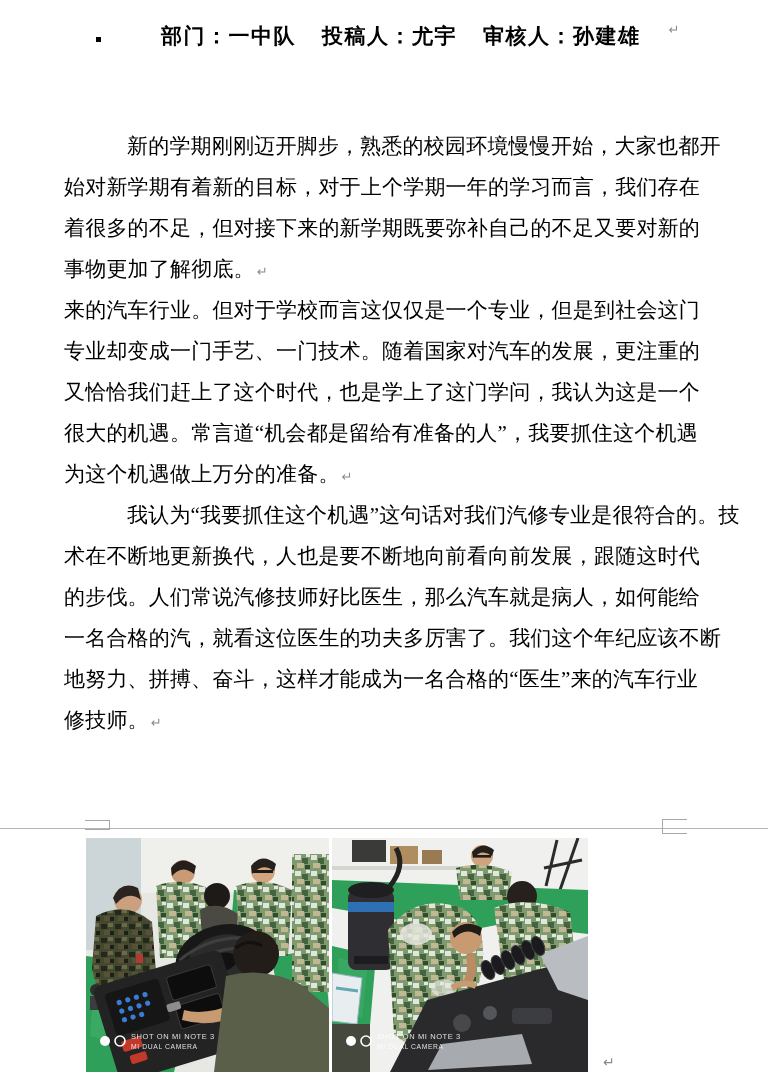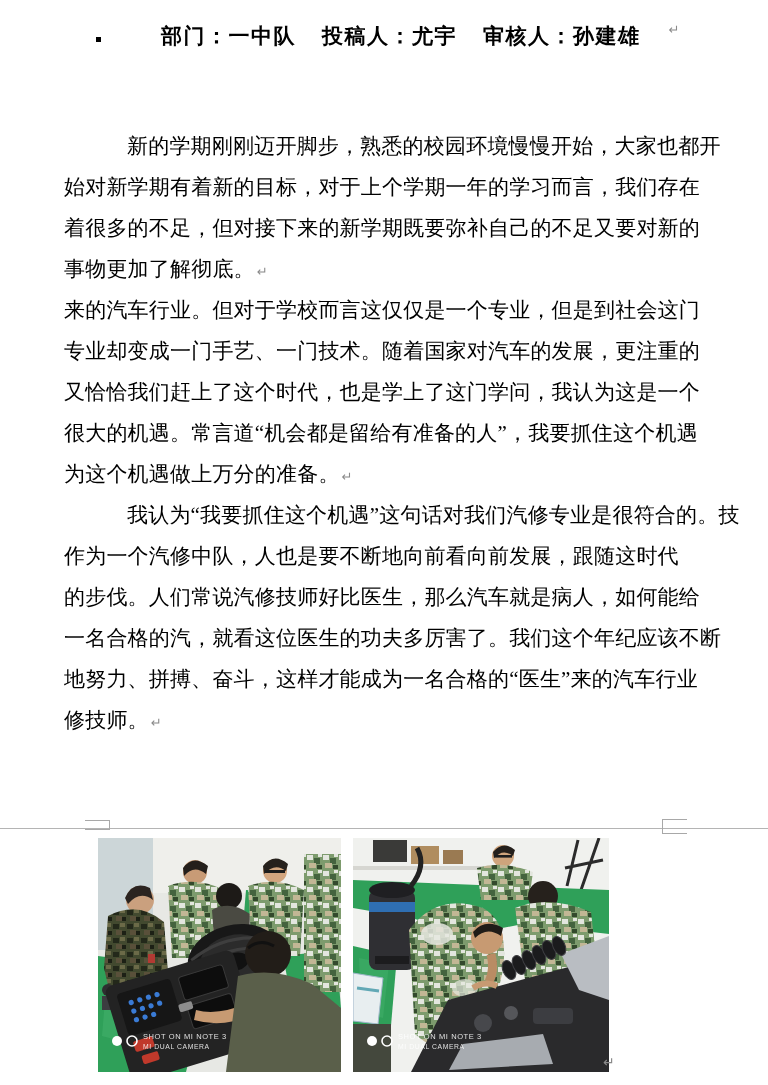--- a/index.html
+++ b/index.html
@@ -13,21 +13,21 @@
   .body-text{position:absolute;left:64px;top:78px;width:642px;
              font-size:21px;line-height:41px;letter-spacing:0.2px;margin-top:48px;}
   .line{height:41px;white-space:nowrap;}
   .line.first{padding-left:63px;}
   .divider{position:absolute;left:0;top:828px;width:768px;height:1px;
            background:var(--divider-gray,#b4b4b4);}
   .mark-left{position:absolute;left:85px;top:820px;width:24px;height:8px;
              border:1px solid #a8a8a8;border-left:none;}
   .mark-right{position:absolute;left:662px;top:819px;width:24px;height:13px;
               border:1px solid #a8a8a8;border-right:none;}
-  .photos{position:absolute;left:98px;top:838px;display:flex;gap:12px;}
+  .photos{position:absolute;left:86px;top:838px;display:flex;gap:3px;}
   .photos svg{display:block;}
   .photos-pmark{position:absolute;left:603px;top:1054px;font-size:14px;color:#8a8a8a;
                 font-family:"Liberation Sans",sans-serif;}
   .wm-text{font-family:"Liberation Sans","DejaVu Sans",sans-serif;fill:#ffffff;opacity:.85;
            letter-spacing:.6px;}
 </style>
 </head>
 <body>
 
 <div id="page">
@@ -45,21 +45,21 @@
       <div class="line first">新的学期刚刚迈开脚步，熟悉的校园环境慢慢开始，大家也都开</div>
       <div class="line">始对新学期有着新的目标，对于上个学期一年的学习而言，我们存在</div>
       <div class="line">着很多的不足，但对接下来的新学期既要弥补自己的不足又要对新的</div>
       <div class="line">事物更加了解彻底。<span class="pmark">↵</span></div>
       <div class="line">来的汽车行业。但对于学校而言这仅仅是一个专业，但是到社会这门</div>
       <div class="line">专业却变成一门手艺、一门技术。随着国家对汽车的发展，更注重的</div>
       <div class="line">又恰恰我们赶上了这个时代，也是学上了这门学问，我认为这是一个</div>
       <div class="line">很大的机遇。常言道“机会都是留给有准备的人”，我要抓住这个机遇</div>
       <div class="line">为这个机遇做上万分的准备。<span class="pmark">↵</span></div>
       <div class="line first">我认为“我要抓住这个机遇”这句话对我们汽修专业是很符合的。技</div>
-      <div class="line">作为一个汽修中队，人也是要不断地向前看向前发展，跟随这时代</div>
+      <div class="line">术在不断地更新换代，人也是要不断地向前看向前发展，跟随这时代</div>
       <div class="line">的步伐。人们常说汽修技师好比医生，那么汽车就是病人，如何能给</div>
       <div class="line">一名合格的汽，就看这位医生的功夫多厉害了。我们这个年纪应该不断</div>
       <div class="line">地努力、拼搏、奋斗，这样才能成为一名合格的“医生”来的汽车行业</div>
       <div class="line">修技师。<span class="pmark">↵</span></div>
     </div>
 
   <div class="divider"></div>
   <div class="mark-left"></div>
   <div class="mark-right"></div>
 

